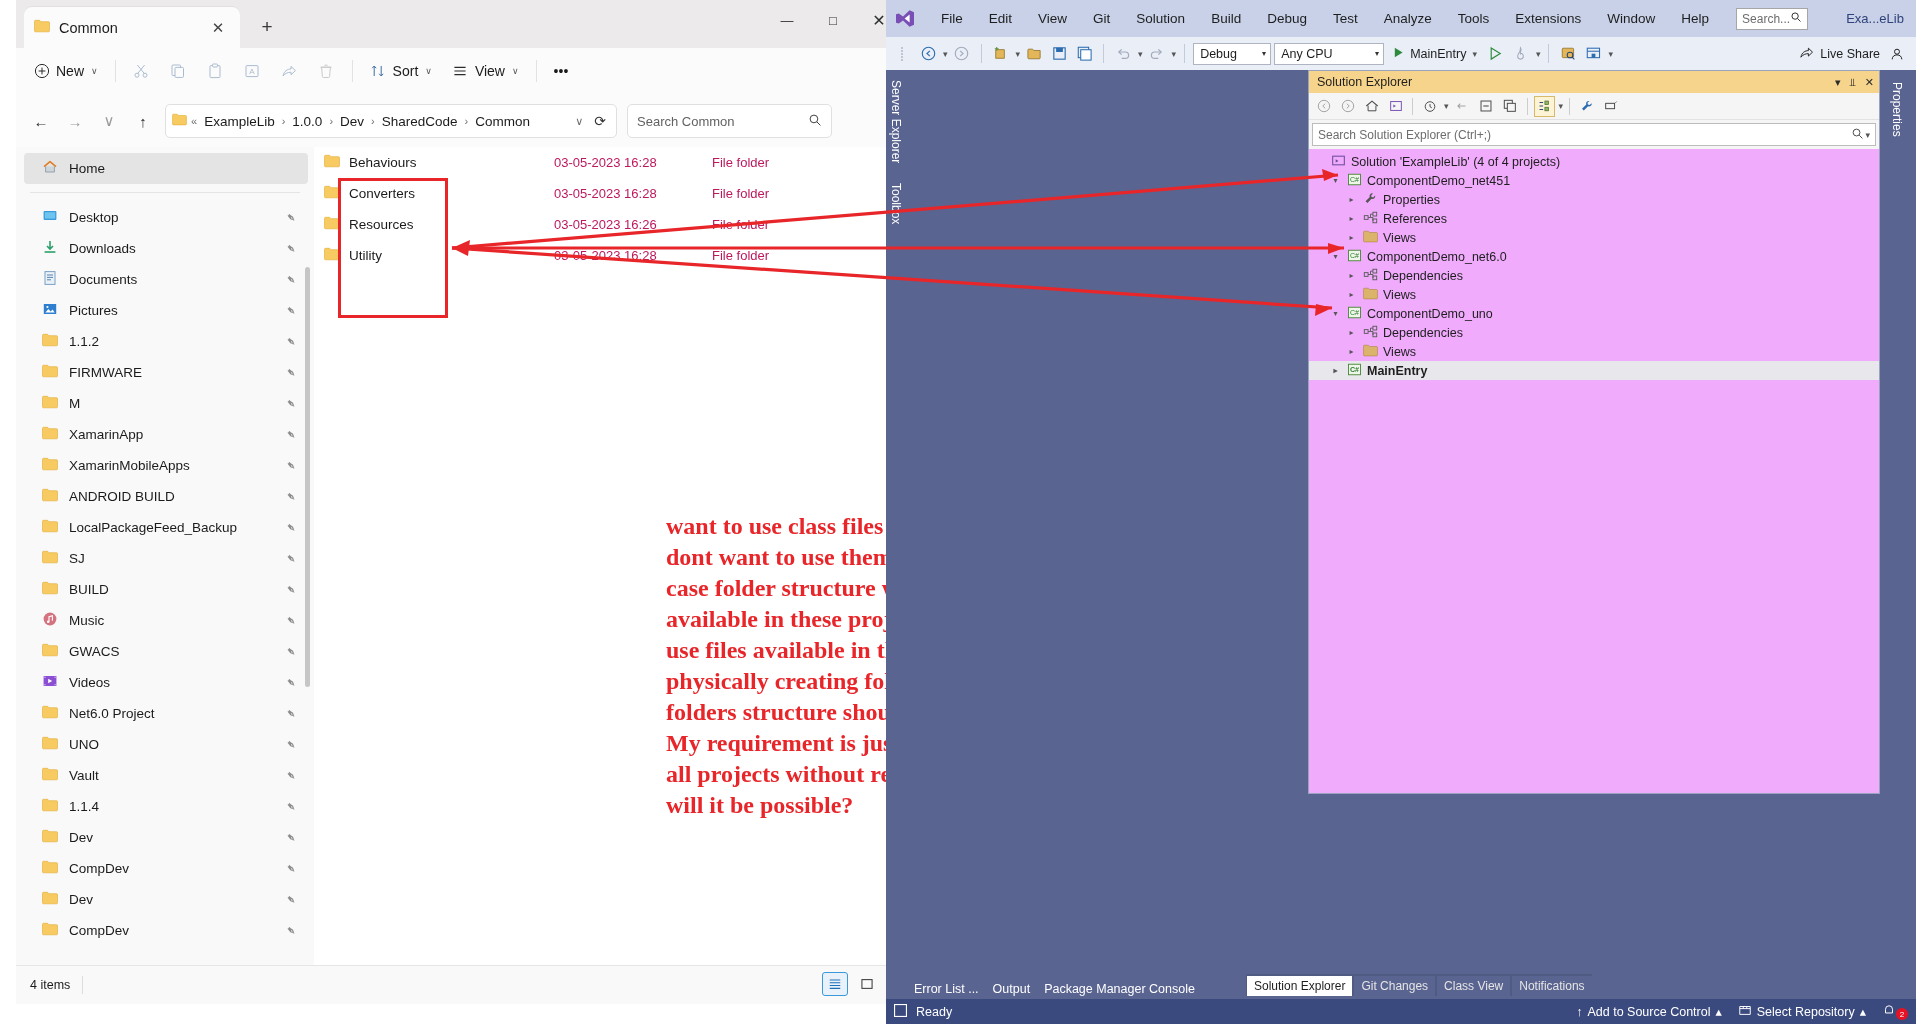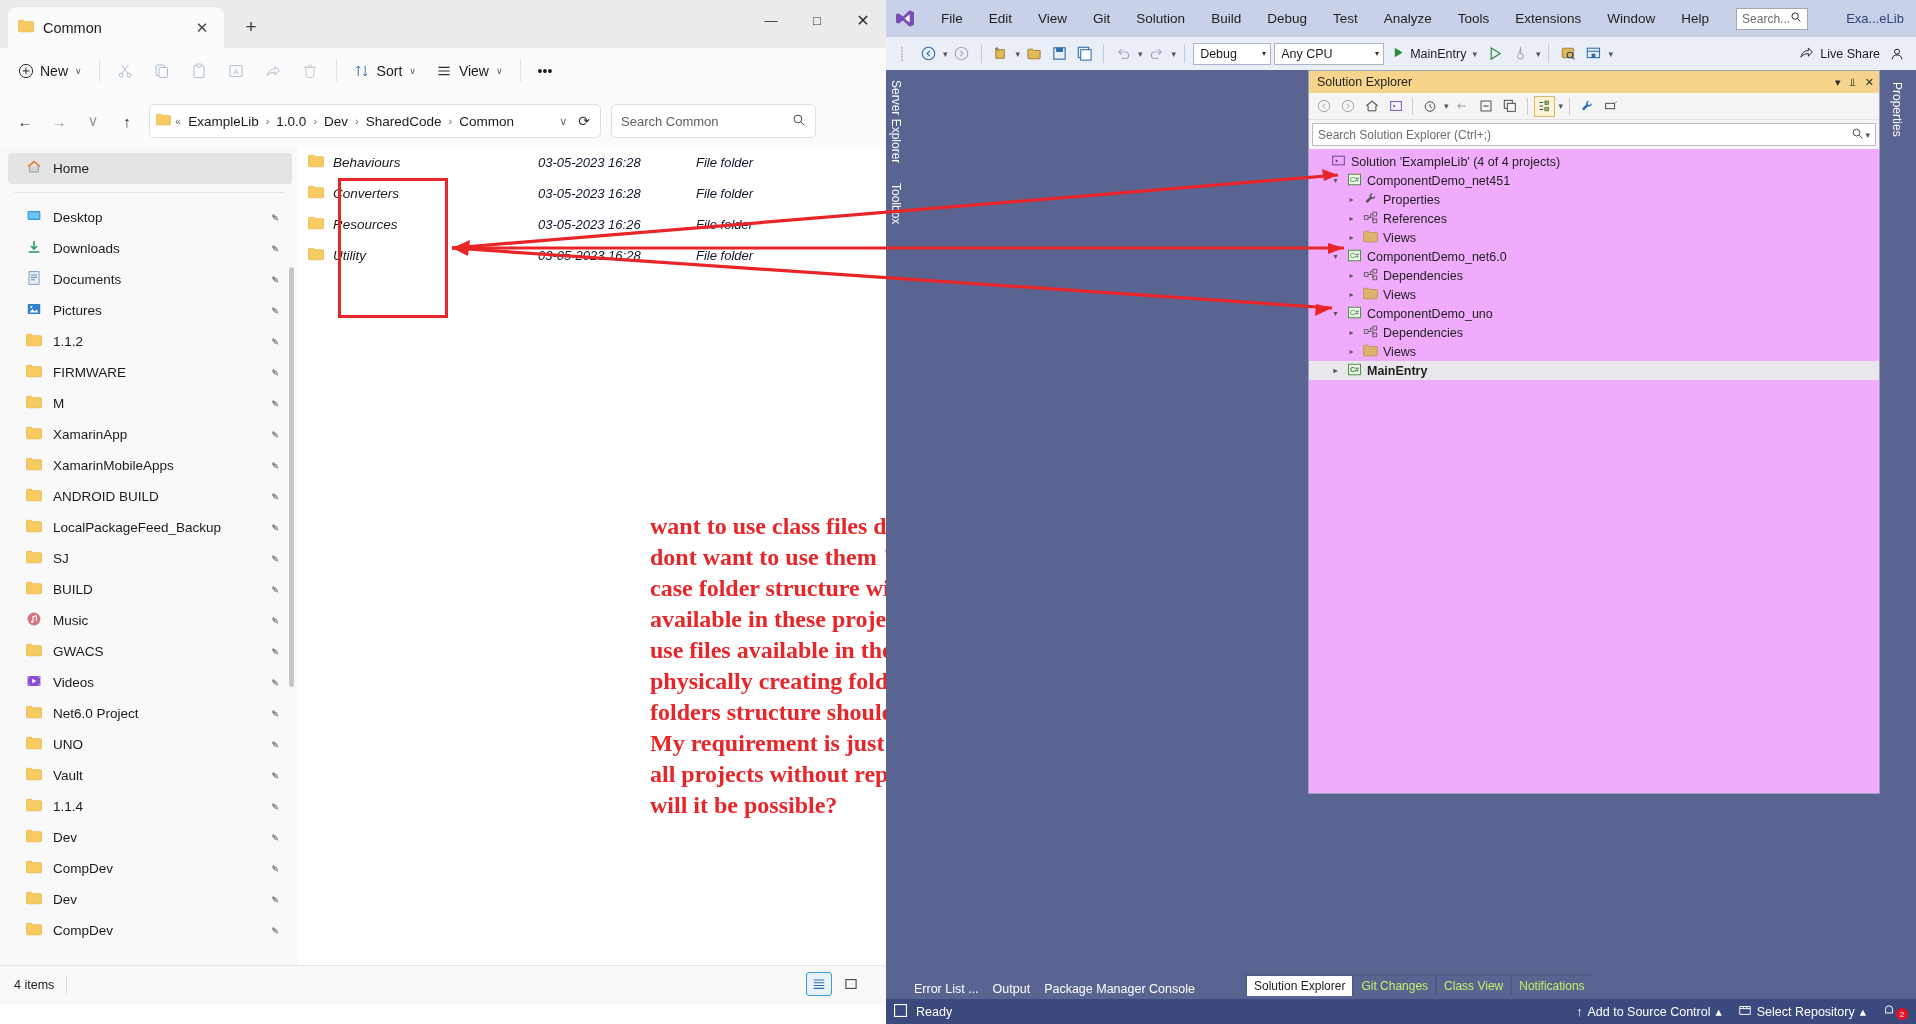--- a/index.html
+++ b/index.html
@@ -6,21 +6,21 @@
   html, body {
     width: 1916px; height: 1024px;
     overflow: hidden;
     font-family: "Liberation Sans", sans-serif;
     background: #ffffff;
   }
   .screen { position: relative; width: 1916px; height: 1024px; }
 
   
   .explorer {
-    position: absolute; left: 0; top: 0; width: 886px; height: 1004px;
+    position: absolute; left: 16px; top: 0; width: 886px; height: 1004px;
     background: #f9f9f9; overflow: hidden;
   }
   .exp-titlebar {
     position: relative; height: 48px; background: #eceaea;
     display: flex; align-items: flex-end;
   }
   .exp-tab {
     margin-left: 8px; width: 216px; height: 41px;
     background: #fbfbfb; border-radius: 8px 8px 0 0;
     display: flex; align-items: center; padding: 0 10px;
@@ -116,22 +116,22 @@
     position: absolute; left: 130px; top: -6px; color: #5a5a5a; font-size: 11px;
   }
   .col-name { width: 230px; }
   .col-date { width: 158px; }
   .col-type { width: 120px; }
   .col-size { width: 80px; }
   .row {
     height: 31px; display: flex; align-items: center; font-size: 13.5px;
     color: #1b1b1b;
   }
-  .row > div { padding-left: 10px; display: flex; align-items: center; gap: 9px; font-style: italic; }
-  .row .cell-date, .row .cell-type { color: #0f172a; font-size: 13px; }
+  .row > div { padding-left: 10px; display: flex; align-items: center; gap: 9px; }
+  .row .cell-date, .row .cell-type { color: #be185d; font-size: 13px; }
   .list-scrollbar {
     position: absolute; left: 24px; bottom: 14px; height: 6px; width: 462px;
     background: #c6c6c6; border-radius: 3px;
   }
 
   .annot-text {
     position: absolute; left: 352px; top: 364px; width: 520px;
     color: #e8262a; font-family: "Liberation Serif", serif;
     font-weight: bold; font-size: 24px; line-height: 31px;
   }
@@ -239,21 +239,21 @@
     color: #1e1e1e; gap: 5px; position: relative;
   }
   .tnode.bold { font-weight: bold; background: #e8e8ec; }
   .tw { width: 13px; display: flex; align-items: center; justify-content: center;
         font-size: 8px; color: #555; }
   .solexp-tabs {
     height: 22px; display: flex; align-items: flex-end; gap: 2px;
     background: #4f5b83; padding-left: 1px;
   }
   .se-tab {
-    padding: 3px 7px 3px 7px; font-size: 12px; background: #5a6490; color: #bef264;
+    padding: 3px 7px 3px 7px; font-size: 12px; background: #5a6490; color: #e5e5e5;
   }
   .se-tab.active { background: #ffffff; color: #1e1e1e; }
 
   .vs-propsrail {
     position: absolute; right: 0; top: 0; width: 36px; height: 300px;
     background: #5a6490;
   }
   .props-label {
     writing-mode: vertical-rl; font-size: 12px; color: #ffffff;
     padding: 12px 0 0 10px; white-space: nowrap;

